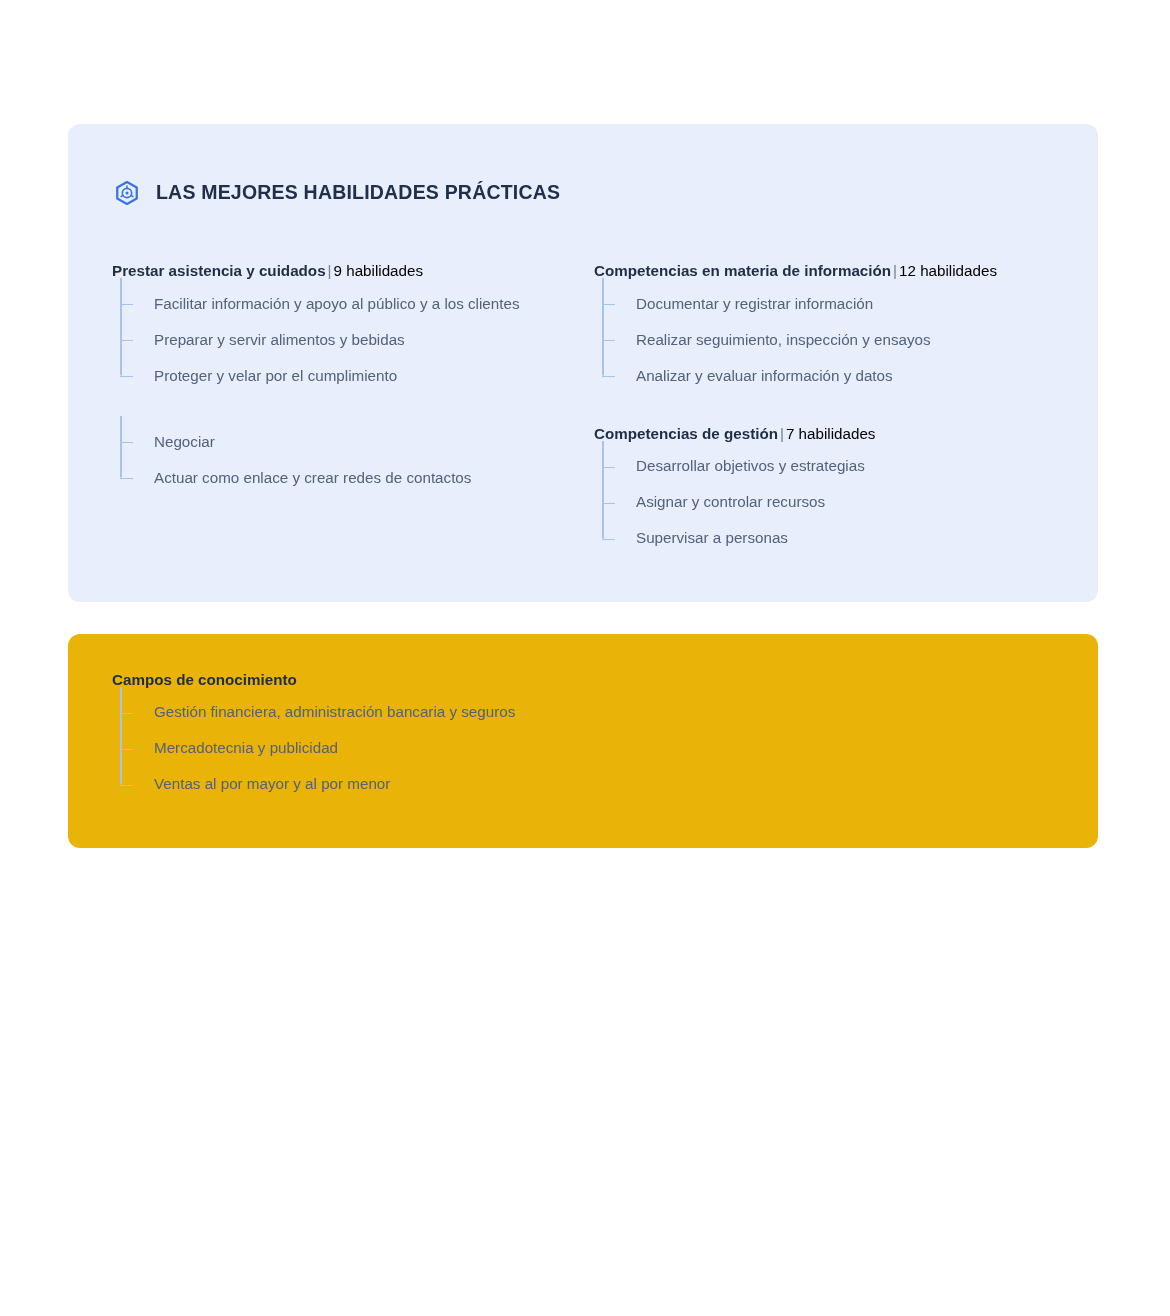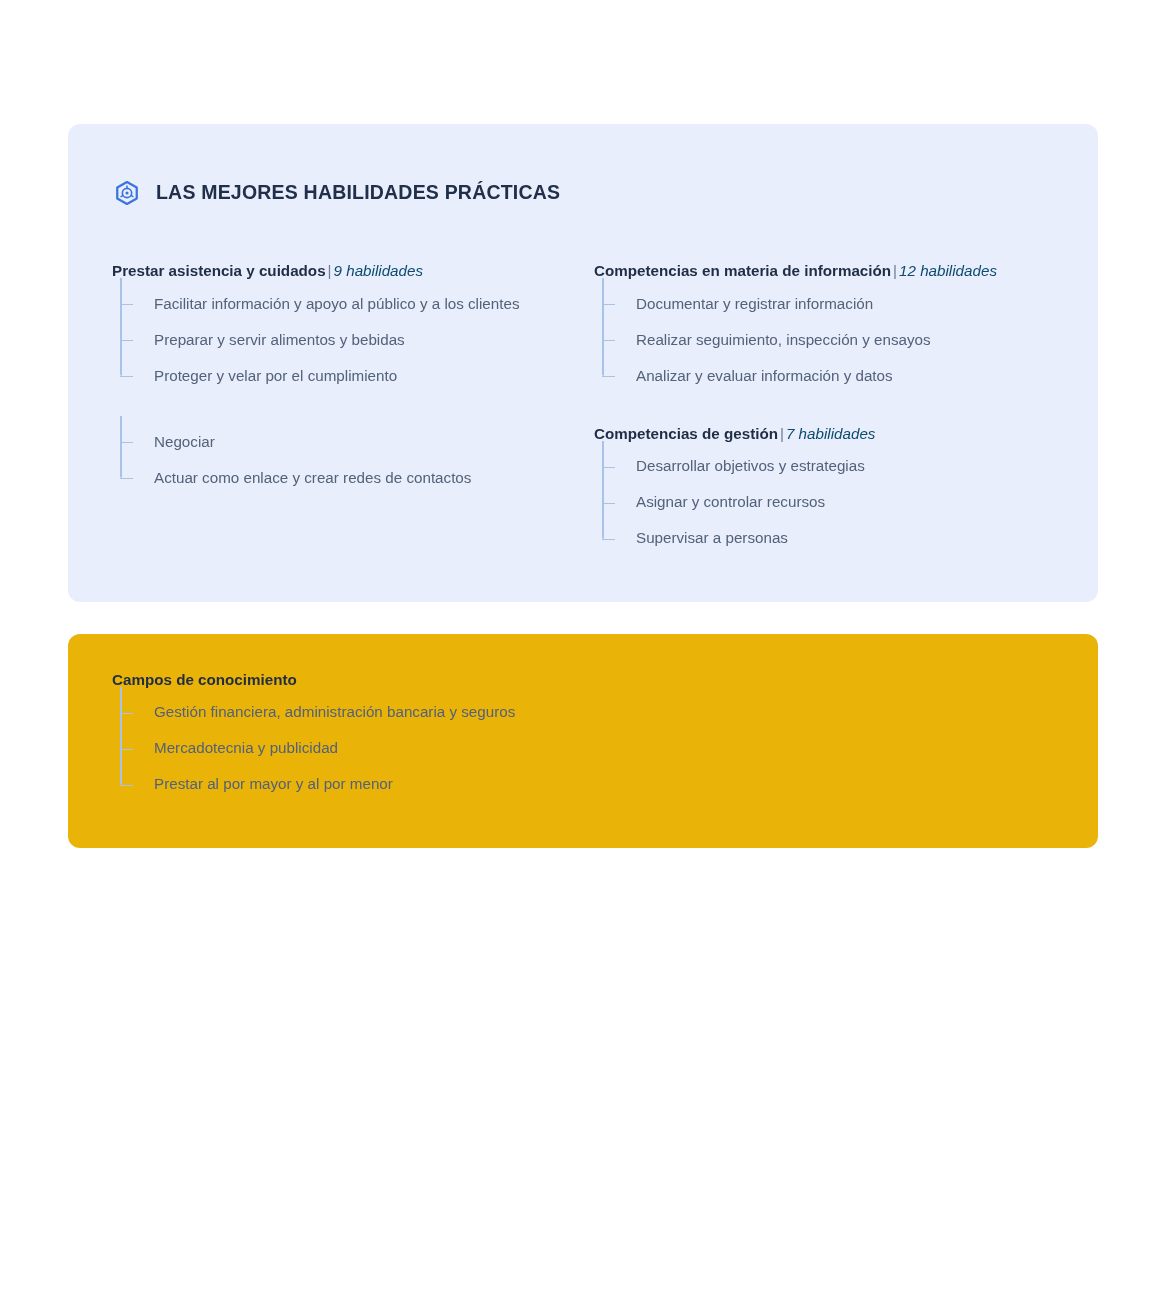--- a/index.html
+++ b/index.html
@@ -83,22 +83,21 @@
     margin-bottom: 5px;
     white-space: nowrap;
   }
   .group-heading .sep {
     font-weight: 400;
     color: #6f7c91;
     padding: 0 2px;
   }
   .group-heading .count {
     font-weight: 400;
-    font-style: italic;
-    color: #0c4a6e;
+    color: #000000;
   }
 
   
   .tree {
     list-style: none;
     margin: 0;
     padding: 0 0 0 8px;
     position: relative;
   }
   .tree-item {
@@ -234,20 +233,20 @@
           <span>Campos de conocimiento</span>
         </div>
         <ul class="tree">
           <li class="tree-item">
               <span class="tree-label">Gestión financiera, administración bancaria y seguros</span>
             </li>
           <li class="tree-item">
               <span class="tree-label">Mercadotecnia y publicidad</span>
             </li>
           <li class="tree-item">
-              <span class="tree-label">Prestar al por mayor y al por menor</span>
+              <span class="tree-label">Ventas al por mayor y al por menor</span>
             </li>
         </ul>
       </div>
     </div>
   </section>
 
 </div>
 
 </body></html>

